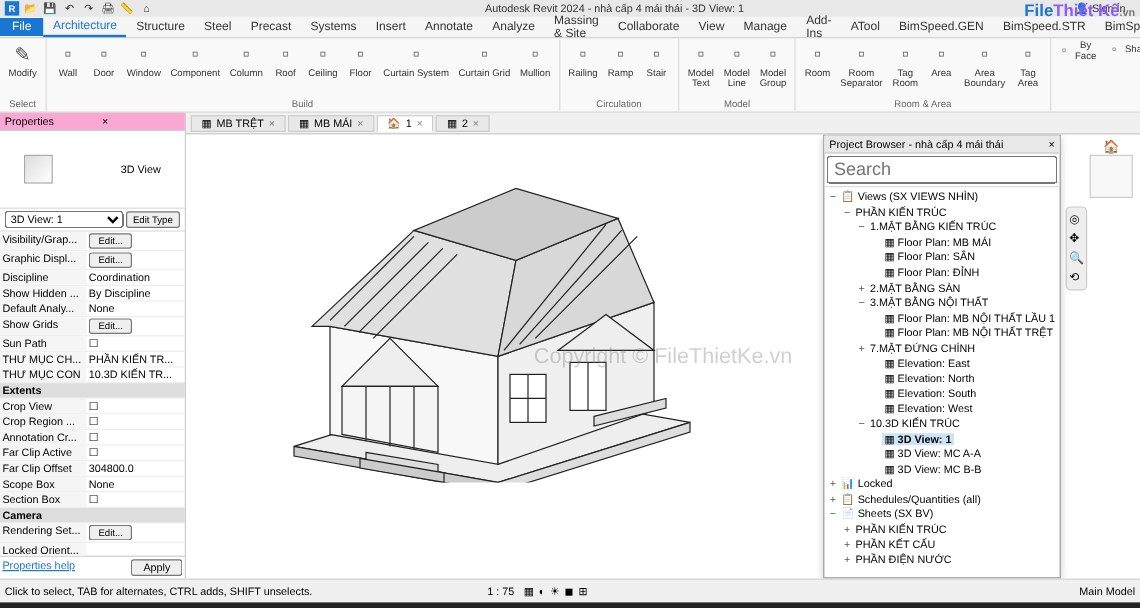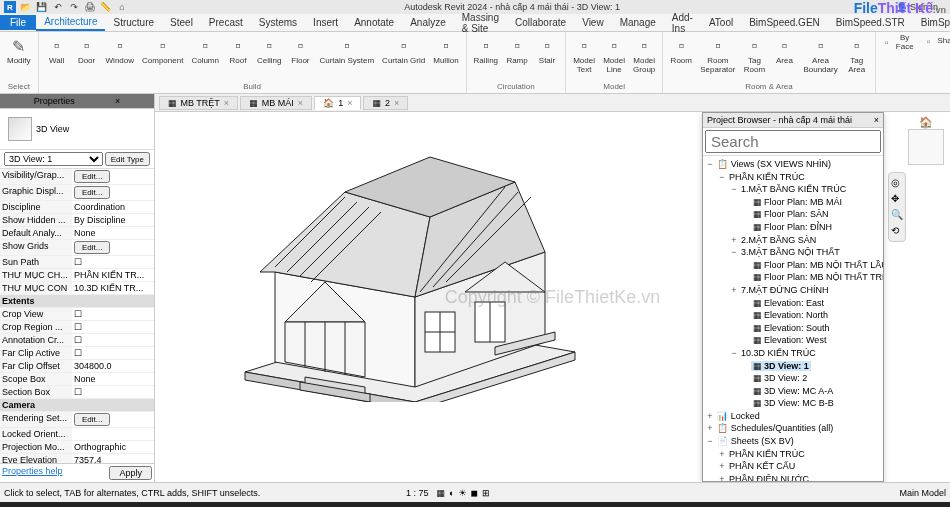--- a/index.html
+++ b/index.html
@@ -18,22 +18,22 @@
 .ribbon-panel .panel-content { display: flex; gap: 2px; flex: 1; align-items: flex-start; }
 .ribbon-panel .panel-label { font-size: 8px; color: #666; text-align: center; margin-top: 1px; }
 .rbtn { display: flex; flex-direction: column; align-items: center; padding: 1px 3px; cursor: pointer; }
 .rbtn .ricon { width: 22px; height: 22px; display: flex; align-items: center; justify-content: center; font-size: 16px; color: #555; }
 .rbtn .ricon.small { width: 14px; height: 14px; font-size: 10px; }
 .rbtn .rlabel { font-size: 8px; color: #333; text-align: center; line-height: 1.1; }
 .rbtn.vert-small { flex-direction: row; gap: 2px; padding: 0 2px; }
 .rbtn.vert-small .rlabel { font-size: 8px; }
 .main { display: flex; height: 388px; }
 .props { width: 155px; background: #fff; border-right: 1px solid #ccc; display: flex; flex-direction: column; font-size: 9px; }
-.props-header { background: #737373; padding: 2px 4px; display: flex; justify-content: center; border-bottom: 1px solid #ccc; gap: 40px; }
-.props-type { padding: 8px; display: flex; align-items: center; gap: 4px; border-bottom: 1px solid #ddd; }
+.props-header { background: #f9a8d4; padding: 2px 4px; display: flex; justify-content: flex-start; border-bottom: 1px solid #ccc; gap: 40px; }
+.props-type { padding: 20px; display: flex; align-items: center; gap: 4px; border-bottom: 1px solid #ddd; justify-content: space-between; }
 .props-type .cube { width: 24px; height: 24px; background: linear-gradient(135deg,#ddd,#fff); border: 1px solid #aaa; }
 .props-selector { padding: 2px 4px; display: flex; gap: 2px; border-bottom: 1px solid #ddd; }
 .props-selector select { flex: 1; font-size: 9px; }
 .props-selector button { font-size: 8px; padding: 0 4px; }
 .props-body { flex: 1; overflow-y: auto; }
 .props-row { display: flex; border-bottom: 1px solid #eee; }
 .props-row .plabel { width: 72px; padding: 1px 2px; background: #f5f5f5; white-space: nowrap; overflow: hidden; text-overflow: ellipsis; }
 .props-row .pvalue { flex: 1; padding: 1px 2px; white-space: nowrap; overflow: hidden; text-overflow: ellipsis; }
 .props-row .pvalue button { font-size: 8px; padding: 0 6px; }
 .props-row.section .plabel { background: #ddd; font-weight: bold; width: 100%; }
@@ -47,21 +47,21 @@
 .view-tab .close-x { color: #888; }
 .canvas { flex: 1; position: relative; overflow: hidden; }
 .house-svg { position: absolute; top: 10px; left: 60px; }
 .watermark { position: absolute; top: 50%; left: 50%; transform: translate(-50%,-50%); font-size: 18px; color: rgba(120,120,120,0.35); pointer-events: none; }
 .logo-overlay { position: absolute; top: 0; right: 4px; font-size: 14px; font-weight: bold; }
 .logo-overlay .f { color: #1976d2; } .logo-overlay .k { color: #8b5cf6; } .logo-overlay .vn { color:#777; font-size:9px; }
 .viewcube-area { position: absolute; top: 4px; right: 4px; width: 40px; }
 .viewcube { width: 36px; height: 36px; border: 1px solid #ccc; background: #f8f8f8; position: relative; margin: 0 auto; }
 .navbar { position: absolute; top: 60px; right: 44px; width: 18px; background: #eee; border: 1px solid #ccc; border-radius: 4px; padding: 4px 0; display: flex; flex-direction: column; gap: 4px; align-items: center; }
 .navbar div { width: 12px; height: 12px; }
-.project-browser { position: absolute; top: 0; right: 66px; width: 182px; height: 100%; background: #fff; border: 1px solid #999; display: flex; flex-direction: column; font-size: 9px; box-shadow: 0 2px 6px rgba(0,0,0,0.2); }
+.project-browser { position: absolute; top: 0; right: 66px; width: 198px; height: 100%; background: #fff; border: 1px solid #999; display: flex; flex-direction: column; font-size: 9px; box-shadow: 0 2px 6px rgba(0,0,0,0.2); }
 .pb-header { background: #e8e8e8; padding: 2px 4px; display: flex; justify-content: space-between; border-bottom: 1px solid #ccc; }
 .pb-search { padding: 2px; border-bottom: 1px solid #ddd; }
 .pb-search input { width: 100%; font-size: 15px; padding: 1px 14px 1px 4px; }
 .pb-tree { flex: 1; overflow-y: auto; padding: 2px; }
 .tree-node { white-space: nowrap; padding: 0 0 0 0; line-height: 1.4; }
 .tree-node .expander { display: inline-block; width: 10px; text-align: center; color: #555; cursor: pointer; }
 .tree-node.selected > .node-label { background: #cce4f7; }
 .node-label { padding: 0 2px; cursor: pointer; }
 .indent-1 { padding-left: 12px; } .indent-2 { padding-left: 24px; } .indent-3 { padding-left: 36px; }
 .statusbar { height: 20px; background: #f0f0f0; border-top: 1px solid #ccc; display: flex; align-items: center; font-size: 9px; padding: 0 4px; gap: 8px; }
@@ -466,21 +466,20 @@
             <div class="tree-node indent-2"><span class="expander">−</span><span class="node-label"><span>3.MẶT BẰNG NỘI THẤT</span></span></div>
             <div class="tree-node indent-3"><span class="expander"></span><span class="node-label"><span>▦ </span><span>Floor Plan: MB NỘI THẤT LẦU 1</span></span></div>
             <div class="tree-node indent-3"><span class="expander"></span><span class="node-label"><span>▦ </span><span>Floor Plan: MB NỘI THẤT TRỆT</span></span></div>
             <div class="tree-node indent-2"><span class="expander">+</span><span class="node-label"><span>7.MẶT ĐỨNG CHÍNH</span></span></div>
             <div class="tree-node indent-3"><span class="expander"></span><span class="node-label"><span>▦ </span><span>Elevation: East</span></span></div>
             <div class="tree-node indent-3"><span class="expander"></span><span class="node-label"><span>▦ </span><span>Elevation: North</span></span></div>
             <div class="tree-node indent-3"><span class="expander"></span><span class="node-label"><span>▦ </span><span>Elevation: South</span></span></div>
             <div class="tree-node indent-3"><span class="expander"></span><span class="node-label"><span>▦ </span><span>Elevation: West</span></span></div>
             <div class="tree-node indent-2"><span class="expander">−</span><span class="node-label"><span>10.3D KIẾN TRÚC</span></span></div>
             <div class="tree-node indent-3 selected"><span class="expander"></span><span class="node-label"><span>▦ </span><span style="font-weight: bold;">3D View: 1</span></span></div>
-            <div class="tree-node indent-3"><span class="expander"></span><span class="node-label"><span>▦ </span><span>3D View: 2</span></span></div>
             <div class="tree-node indent-3"><span class="expander"></span><span class="node-label"><span>▦ </span><span>3D View: MC A-A</span></span></div>
             <div class="tree-node indent-3"><span class="expander"></span><span class="node-label"><span>▦ </span><span>3D View: MC B-B</span></span></div>
             <div class="tree-node indent-0"><span class="expander">+</span><span class="node-label"><span>📊 </span><span>Locked</span></span></div>
             <div class="tree-node indent-0"><span class="expander">+</span><span class="node-label"><span>📋 </span><span>Schedules/Quantities (all)</span></span></div>
             <div class="tree-node indent-0"><span class="expander">−</span><span class="node-label"><span>📄 </span><span>Sheets (SX BV)</span></span></div>
             <div class="tree-node indent-1"><span class="expander">+</span><span class="node-label"><span>PHẦN KIẾN TRÚC</span></span></div>
             <div class="tree-node indent-1"><span class="expander">+</span><span class="node-label"><span>PHẦN KẾT CẤU</span></span></div>
             <div class="tree-node indent-1"><span class="expander">+</span><span class="node-label"><span>PHẦN ĐIỆN NƯỚC</span></span></div>
           </div>
       </div>

